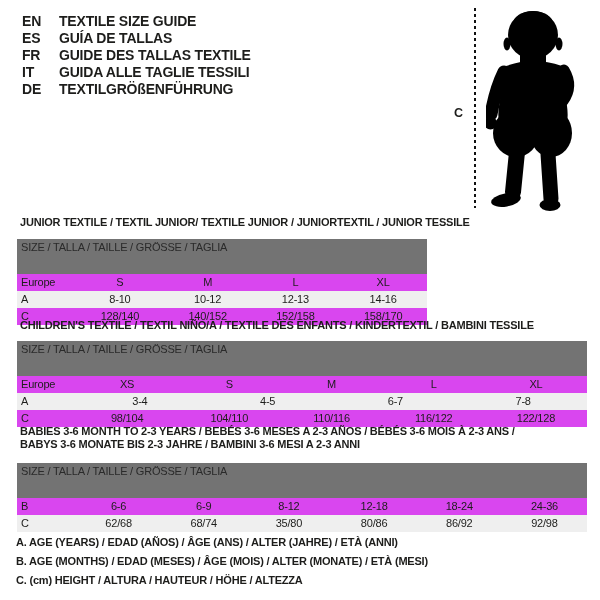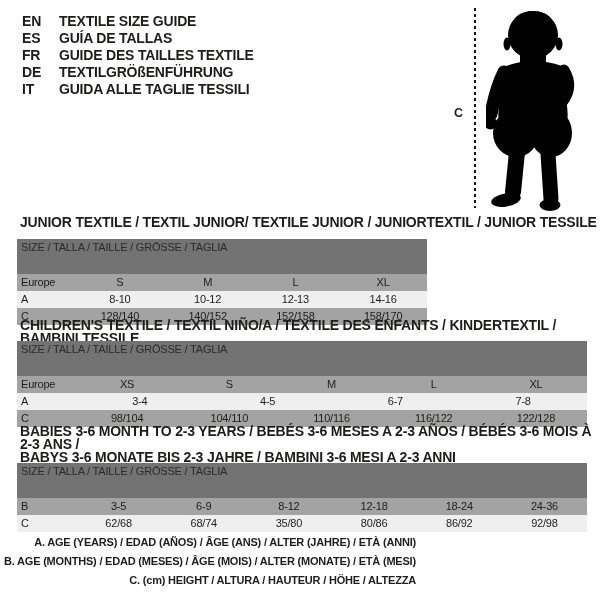--- a/index.html
+++ b/index.html
@@ -12,58 +12,58 @@
   .lang-row{display:flex;height:17px;line-height:17px;font-size:14px;font-weight:700;letter-spacing:-0.2px;}
   .lang-code{width:37px;}
   
   .measure-line{
     position:absolute;left:474px;top:8px;width:2px;height:200px;
     background:repeating-linear-gradient(to bottom,#111 0 3px,transparent 3px 6px);
   }
   .figure-label{position:absolute;left:454px;top:106px;font-size:12.5px;font-weight:700;}
   .baby-svg{position:absolute;left:486px;top:6px;}
   
-  .sec-title{position:absolute;left:20px;font-size:14px;font-weight:700;letter-spacing:-0.2px;line-height:13px;}
+  .sec-title{position:absolute;left:20px;font-size:11px;font-weight:700;letter-spacing:-0.2px;line-height:13px;}
   
   .table{position:absolute;font-size:11px;letter-spacing:-0.2px;}
   .t-head{background:#737373;height:35px;line-height:17px;padding-left:4px;color:#2a2a2a;}
   .t-row{display:flex;height:17px;line-height:17px;}
   .row-gray{background:#efefef;}
-  .row-white{background:#a3a3a3;}
+  .row-white{background:#d946ef;}
   .t-label{width:55px;padding-left:4px;}
   .t-cell{flex:1;text-align:center;}
   
-  .notes{position:absolute;left:4px;top:533px;text-align:right;}
+  .notes{position:absolute;left:16px;top:533px;}
   .note-line{height:19px;line-height:19px;font-size:11px;font-weight:700;letter-spacing:-0.2px;}
 </style>
 </head>
 <body>
 
 <div class="page">
 
   <div class="lang-block">
     <div class="lang-row">
       <span class="lang-code">EN</span>
       <span class="lang-title">TEXTILE SIZE GUIDE</span>
     </div>
     <div class="lang-row">
       <span class="lang-code">ES</span>
       <span class="lang-title">GUÍA DE TALLAS</span>
     </div>
     <div class="lang-row">
       <span class="lang-code">FR</span>
-      <span class="lang-title">GUIDE DES TAILLES TEXTILE</span>
+      <span class="lang-title">GUIDE DES TALLAS TEXTILE</span>
+    </div>
+    <div class="lang-row">
+      <span class="lang-code">IT</span>
+      <span class="lang-title">GUIDA ALLE TAGLIE TESSILI</span>
     </div>
     <div class="lang-row">
       <span class="lang-code">DE</span>
       <span class="lang-title">TEXTILGRÖßENFÜHRUNG</span>
-    </div>
-    <div class="lang-row">
-      <span class="lang-code">IT</span>
-      <span class="lang-title">GUIDA ALLE TAGLIE TESSILI</span>
     </div>
   </div>
 
   <div class="measure-line"></div>
   <div class="figure-label">C</div>
   <svg class="baby-svg" width="107" height="206" viewBox="0 0 107 206" xmlns="http://www.w3.org/2000/svg">
     <g fill="#000000" stroke="none">
 
       <ellipse cx="47" cy="29" rx="25" ry="24"></ellipse>
       <ellipse cx="47" cy="18" rx="20" ry="13"></ellipse>
@@ -153,21 +153,21 @@
   <div class="sec-title" style="top:425px;">
     <div>BABIES 3-6 MONTH TO 2-3 YEARS / BEBÉS 3-6 MESES A 2-3 AÑOS / BÉBÉS 3-6 MOIS À 2-3 ANS /</div>
     <div>BABYS 3-6 MONATE BIS 2-3 JAHRE / BAMBINI 3-6 MESI A 2-3 ANNI</div>
   </div>
   <div class="table" style="left:17px;top:463px;width:570px;">
     <div class="t-head">
       <span>SIZE / TALLA / TAILLE / GRÖSSE / TAGLIA</span>
     </div>
     <div class="t-row row-white">
       <span class="t-label">B</span>
-      <span class="t-cell">3-5</span>
+      <span class="t-cell">6-6</span>
       <span class="t-cell">6-9</span>
       <span class="t-cell">8-12</span>
       <span class="t-cell">12-18</span>
       <span class="t-cell">18-24</span>
       <span class="t-cell">24-36</span>
     </div>
     <div class="t-row row-gray">
       <span class="t-label">C</span>
       <span class="t-cell">62/68</span>
       <span class="t-cell">68/74</span>

